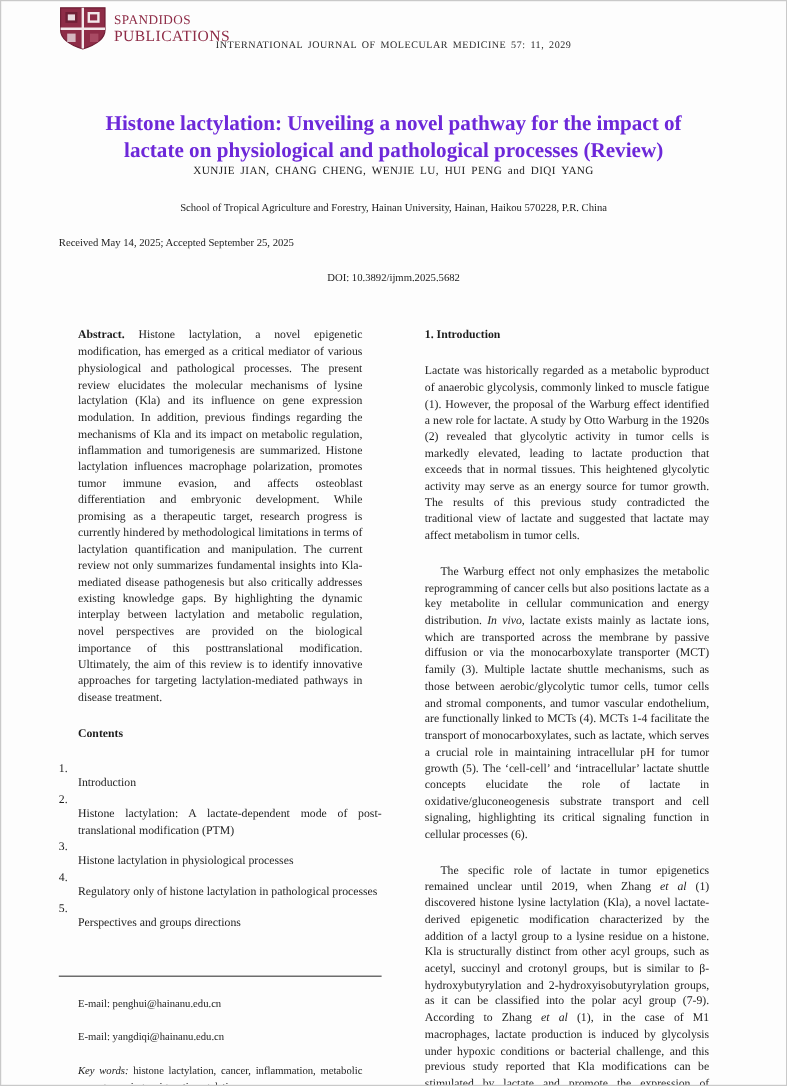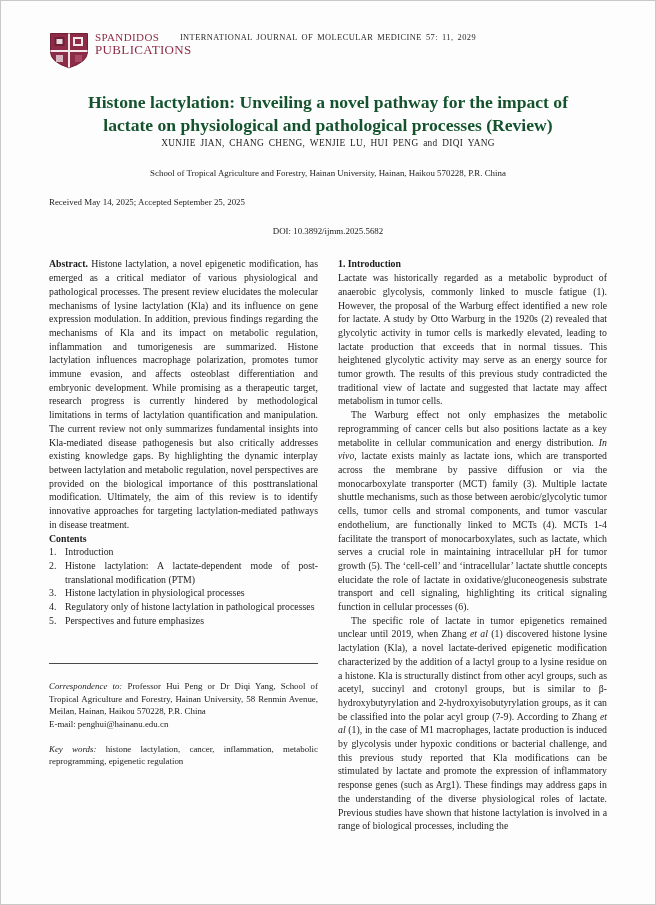--- a/index.html
+++ b/index.html
@@ -10,49 +10,49 @@
     box-sizing: border-box;
     border: 1px solid #c9c9c9;
     background: #fdfdfd;
     font-family: "Liberation Serif", "DejaVu Serif", serif;
     color: #1c1c1c;
     padding: 0 48px;
     overflow: hidden;
   }
   
   .header { position: relative; padding-top: 18px; height: 42px; }
-  .logo-block { position: absolute; left: 0; top: 31px; display: flex; gap: 6px; }
+  .logo-block { position: absolute; left: 0; top: 4px; display: flex; align-items: center; gap: 6px; }
   .logo-shield { width: 40px; height: 37px; display: block; }
   .logo-text { line-height: 1; color: #8e2c47; }
   .logo-title { font-size: 11px; letter-spacing: 0.4px; font-weight: 500; }
   .logo-subtitle { font-size: 13px; letter-spacing: 0.35px; margin-top: 0; }
   .journal-line {
     text-align: center; font-size: 8.4px; letter-spacing: 0.45px;
     color: #2a2a2a; padding-top: 14px; word-spacing: 1.5px;
   }
   
   .title {
     margin: 30px 0 0 0; text-align: center;
-    font-size: 17.6px; font-weight: bold; line-height: 1.32; color: #14532d;
+    font-size: 17.6px; font-weight: bold; line-height: 1.32; color: #6d28d9;
   }
   .authors { margin-top: 1px; text-align: center; font-size: 9.3px; letter-spacing: 0.35px; word-spacing: 2px; }
   .affiliation { margin-top: 20px; text-align: center; font-size: 8.9px; }
   .dates { margin-top: 19px; text-align: left; font-size: 8.9px; }
   .doi { margin-top: 19px; text-align: center; font-size: 8.9px; }
   
   .columns { margin-top: 21px; display: flex; gap: 20px; }
   .col { width: 270px; font-size: 9.8px; line-height: 13.7px; text-align: justify; }
-  .col p { margin: 0; }
+  .col p { margin: 16px; }
   .bold { font-weight: bold; }
   .it { font-style: italic; }
   .section-heading { font-weight: bold; margin: 0 0 13.7px 0; }
   .contents-heading { font-weight: bold; margin: 27px 0 13.7px 0; text-align: left; }
   .toc-item { display: flex; }
   .toc-num { width: 16px; flex: 0 0 16px; }
-  .toc-text { flex: 1; text-align: justify; }
+  .toc-text { flex: 1; text-align: justify; margin-top: 12px; }
   .rule { border: none; border-top: 1px solid #4a4a4a; margin: 36px 0 16px 0; }
   .small { font-size: 8.9px; line-height: 12.4px; }
   .kw { margin-top: 13px !important; }
   .indent { text-indent: 13px; }
 </style>
 </head>
 <body>
 
 <div class="page">
 
@@ -106,28 +106,28 @@
         <div class="toc-item">
           <span class="toc-num">3.</span>
           <span class="toc-text">Histone lactylation in physiological processes</span>
         </div>
         <div class="toc-item">
           <span class="toc-num">4.</span>
           <span class="toc-text">Regulatory only of histone lactylation in pathological processes</span>
         </div>
         <div class="toc-item">
           <span class="toc-num">5.</span>
-          <span class="toc-text">Perspectives and future emphasizes</span>
+          <span class="toc-text">Perspectives and groups directions</span>
         </div>
       </div>
 
       <hr class="rule">
 
-      <p class="small"><span class="it">Correspondence to:</span><span> Professor Hui Peng or Dr Diqi Yang, School of Tropical Agriculture and Forestry, Hainan University, 58 Renmin Avenue, Meilan, Hainan, Haikou 570228, P.R. China</span></p>
       <p class="small">E-mail: penghui@hainanu.edu.cn</p>
+      <p class="small">E-mail: yangdiqi@hainanu.edu.cn</p>
 
       <p class="small kw"><span class="it">Key words:</span><span> histone lactylation, cancer, inflammation, metabolic reprogramming, epigenetic regulation</span></p>
     </div>
 
     <div class="col">
       <p class="section-heading">1. Introduction</p>
 
       <p>Lactate was historically regarded as a metabolic byproduct of anaerobic glycolysis, commonly linked to muscle fatigue (1). However, the proposal of the Warburg effect identified a new role for lactate. A study by Otto Warburg in the 1920s (2) revealed that glycolytic activity in tumor cells is markedly elevated, leading to lactate production that exceeds that in normal tissues. This heightened glycolytic activity may serve as an energy source for tumor growth. The results of this previous study contradicted the traditional view of lactate and suggested that lactate may affect metabolism in tumor cells.</p>
 
       <p class="indent"><span>The Warburg effect not only emphasizes the metabolic reprogramming of cancer cells but also positions lactate as a key metabolite in cellular communication and energy distribution. </span><span class="it">In vivo</span><span>, lactate exists mainly as lactate ions, which are transported across the membrane by passive diffusion or via the monocarboxylate transporter (MCT) family (3). Multiple lactate shuttle mechanisms, such as those between aerobic/glycolytic tumor cells, tumor cells and stromal components, and tumor vascular endothelium, are functionally linked to MCTs (4). MCTs 1-4 facilitate the transport of monocarboxylates, such as lactate, which serves a crucial role in maintaining intracellular pH for tumor growth (5). The ‘cell-cell’ and ‘intracellular’ lactate shuttle concepts elucidate the role of lactate in oxidative/gluconeogenesis substrate transport and cell signaling, highlighting its critical signaling function in cellular processes (6).</span></p>

